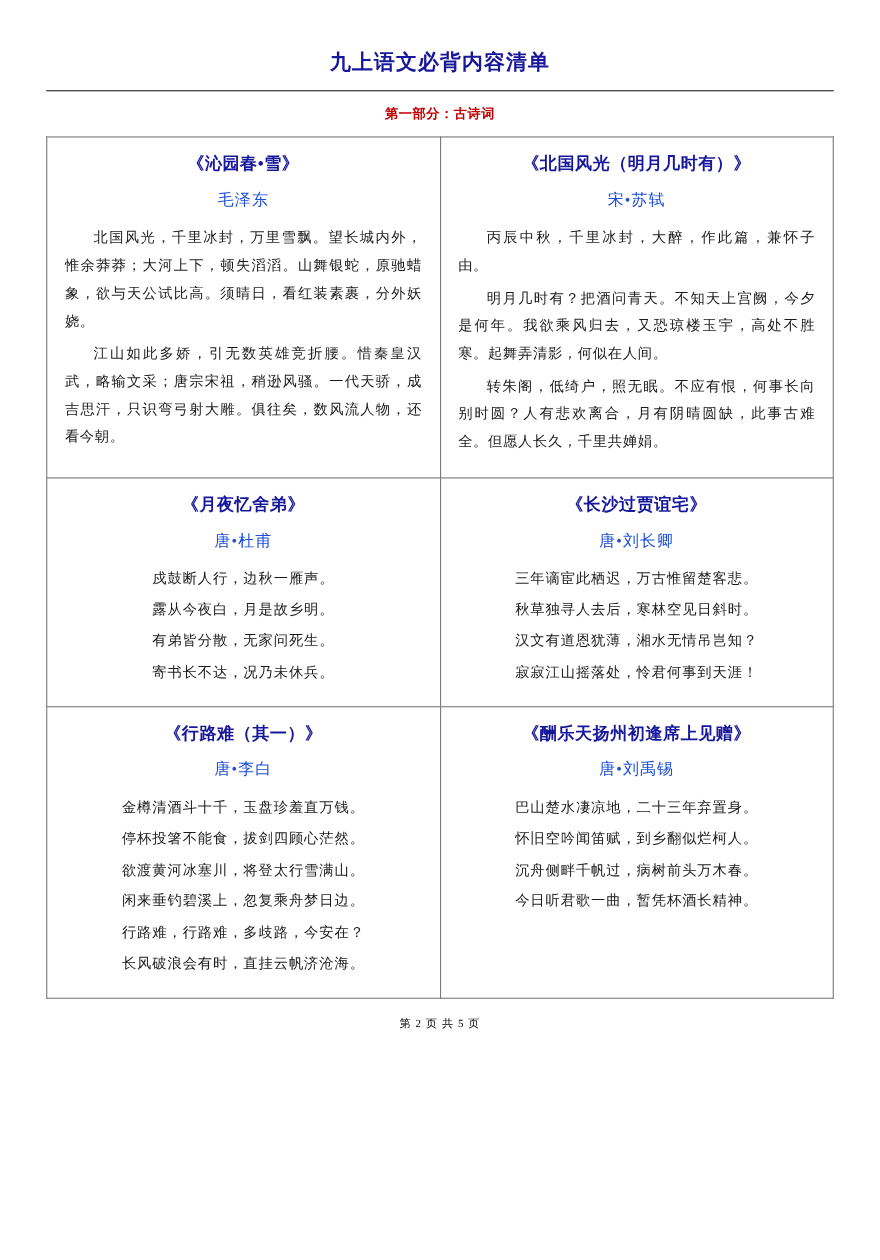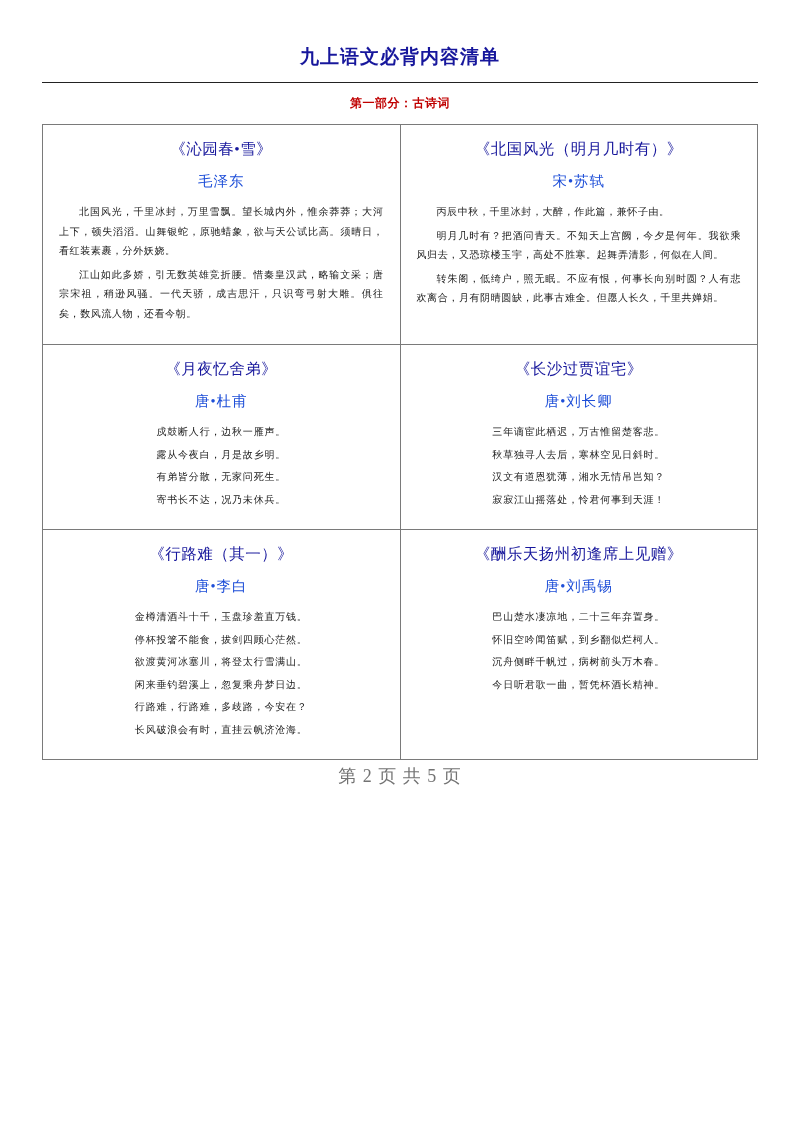--- a/index.html
+++ b/index.html
@@ -49,58 +49,57 @@
     table-layout: fixed;
   }
   table.grid td {
     border: 1px solid #7a7a7a;
     vertical-align: top;
     padding: 12px 16px 16px 16px;
   }
   .poem-title {
     text-align: center;
     font-size: 15.5px;
-    font-weight: normal;
+    font-weight: bold;
     color: #17179c;
     margin: 2px 0 12px 0;
     letter-spacing: 0.5px;
   }
   .poem-author {
     text-align: center;
     font-size: 14.5px;
     color: #1d4ed8;
     margin: 0 0 12px 0;
     letter-spacing: 1px;
   }
   .poem-body p {
     margin: 0 0 4px 0;
-    font-size: 10px;
+    font-size: 13px;
     line-height: 1.95;
     letter-spacing: 0.6px;
     text-align: justify;
     text-justify: inter-ideograph;
-    font-family: Liberation Mono, monospace;
   }
   .poem-body p.indent {
     text-indent: 2em;
   }
   .poem-body.centered p {
     text-align: center;
     text-indent: 0;
     margin: 0 0 3px 0;
     letter-spacing: 0.8px;
   }
   .poem-body.centered p.indent {
     text-indent: 0;
   }
   .footer {
     text-align: center;
-    font-size: 18px;
-    color: #737373;
-    margin-top: 4px;
+    font-size: 10px;
+    color: #000000;
+    margin-top: 16px;
     letter-spacing: 1px;
   }
 </style>
 </head>
 <body>
 
 <div class="page">
 
   <div class="doc-title">九上语文必背内容清单</div>
   <hr class="title-rule">

